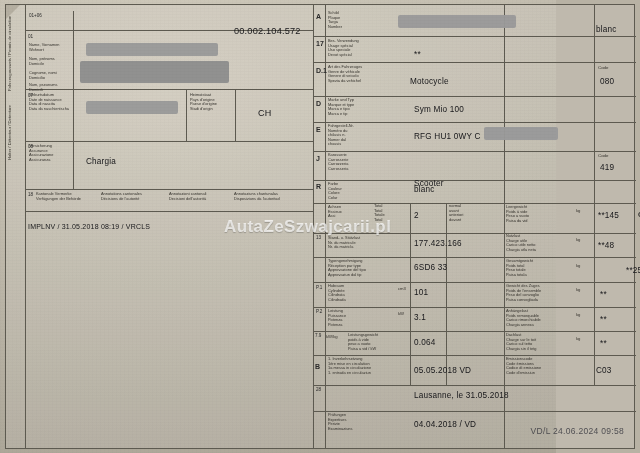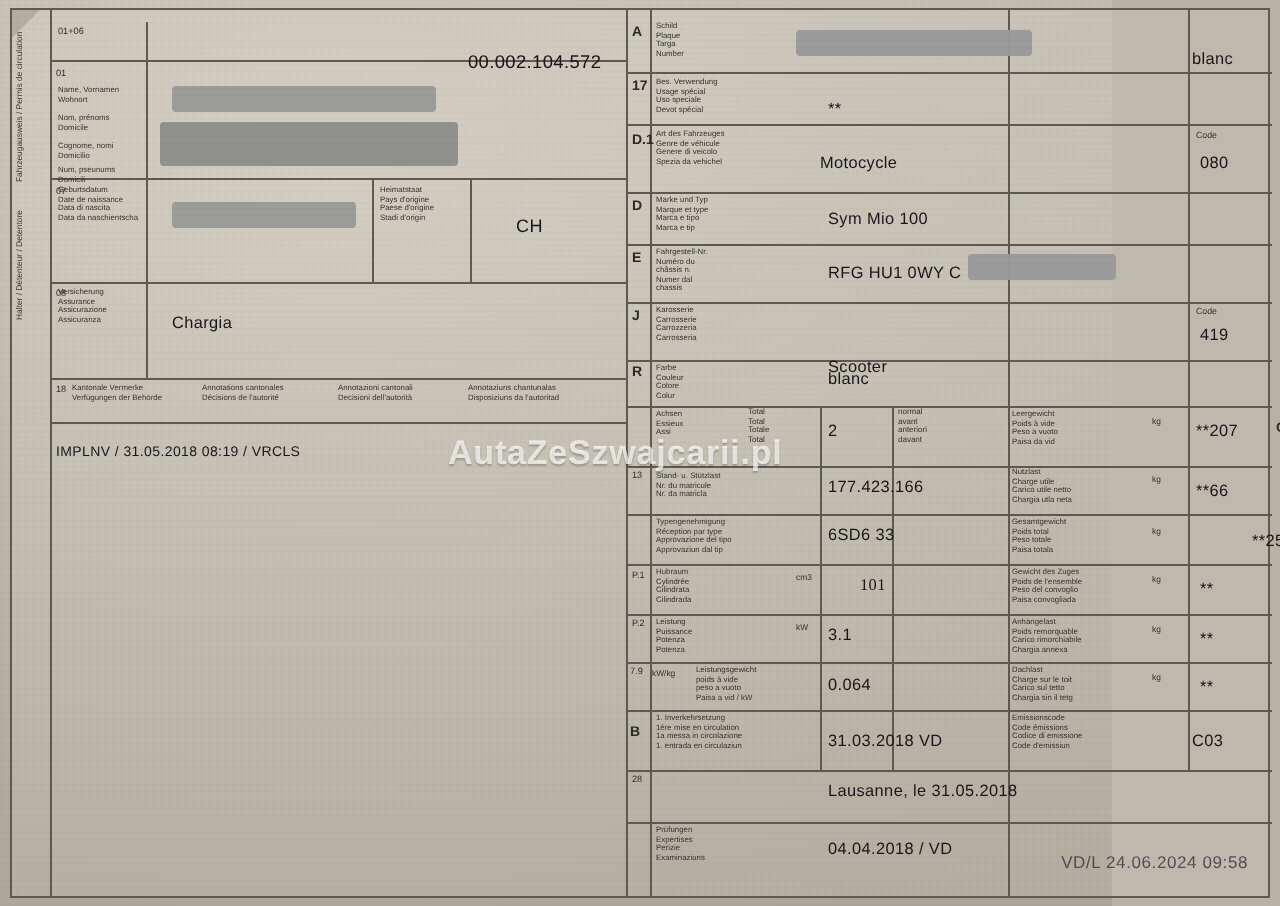--- a/index.html
+++ b/index.html
@@ -230,30 +230,30 @@
     <div class="val" style="left:408px;top:206px;">2</div>
     <div class="tickrow" style="left:443px;top:199px;white-space:pre;">normal
 avant
 anteriori
 davant</div>
     <div class="lbl" style="left:500px;top:200px;white-space:pre;">Leergewicht
 Poids à vide
 Peso a vuoto
 Paisa da vid</div>
     <div class="kg" style="left:570px;top:203px;">kg</div>
-    <div class="val" style="left:592px;top:206px;">**207</div>
+    <div class="val" style="left:592px;top:206px;">**145</div>
     <div class="bigletter" style="left:632px;top:206px;">G</div>
 
     <div class="num" style="left:310px;top:231px;">13</div>
     <div class="lbl" style="left:500px;top:229px;white-space:pre;">Nutzlast
 Charge utile
 Carico utile netto
 Chargia utla neta</div>
     <div class="kg" style="left:570px;top:232px;">kg</div>
-    <div class="val" style="left:592px;top:236px;">**66</div>
+    <div class="val" style="left:592px;top:236px;">**48</div>
 
     <div class="lbl" style="left:322px;top:231px;white-space:pre;">Stand- u. Stützlast
 Nr. du matricule
 Nr. da matricla</div>
     <div class="val" style="left:408px;top:234px;">177.423.166</div>
 
     <div class="lbl" style="left:322px;top:254px;white-space:pre;">Typengenehmigung
 Réception par type
 Approvazione del tipo
 Approvaziun dal tip</div>
@@ -264,21 +264,21 @@
 Paisa totala</div>
     <div class="kg" style="left:570px;top:258px;">kg</div>
     <div class="val" style="left:592px;top:261px;margin-left:28px;">**250</div>
 
     <div class="num" style="left:310px;top:281px;">P.1</div>
     <div class="lbl" style="left:322px;top:279px;white-space:pre;">Hubraum
 Cylindrée
 Cilindrata
 Cilindrada</div>
     <div class="kg" style="left:392px;top:281px;">cm3</div>
-    <div class="val" style="left:424px;top:283px;font-family:Liberation Serif, serif;">101</div>
+    <div class="val" style="left:408px;top:283px;">101</div>
     <div class="lbl" style="left:500px;top:279px;white-space:pre;">Gewicht des Zuges
 Poids de l'ensemble
 Peso del convoglio
 Paisa convogliada</div>
     <div class="kg" style="left:570px;top:282px;">kg</div>
     <div class="val" style="left:594px;top:285px;">**</div>
 
     <div class="num" style="left:310px;top:305px;">P.2</div>
     <div class="lbl" style="left:322px;top:304px;white-space:pre;">Leistung
 Puissance
@@ -305,21 +305,21 @@
 Carico sul tetto
 Chargia sin il tetg</div>
     <div class="kg" style="left:570px;top:331px;">kg</div>
     <div class="val" style="left:594px;top:334px;">**</div>
 
     <div class="bigletter" style="left:309px;top:358px;">B</div>
     <div class="lbl" style="left:322px;top:352px;white-space:pre;">1. Inverkehrsetzung
 1ère mise en circulation
 1a messa in circolazione
 1. entrada en circulaziun</div>
-    <div class="val" style="left:408px;top:361px;">31.03.2018 VD</div>
+    <div class="val" style="left:408px;top:361px;">05.05.2018 VD</div>
     <div class="lbl" style="left:500px;top:352px;white-space:pre;">Emissionscode
 Code émissions
 Codice di emissione
 Code d'emissiun</div>
     <div class="val" style="left:590px;top:361px;">C03</div>
 
     <div class="num" style="left:310px;top:383px;">28</div>
     <div class="val" style="left:408px;top:386px;">Lausanne, le 31.05.2018</div>
 
     <div class="lbl" style="left:322px;top:408px;white-space:pre;">Prüfungen

